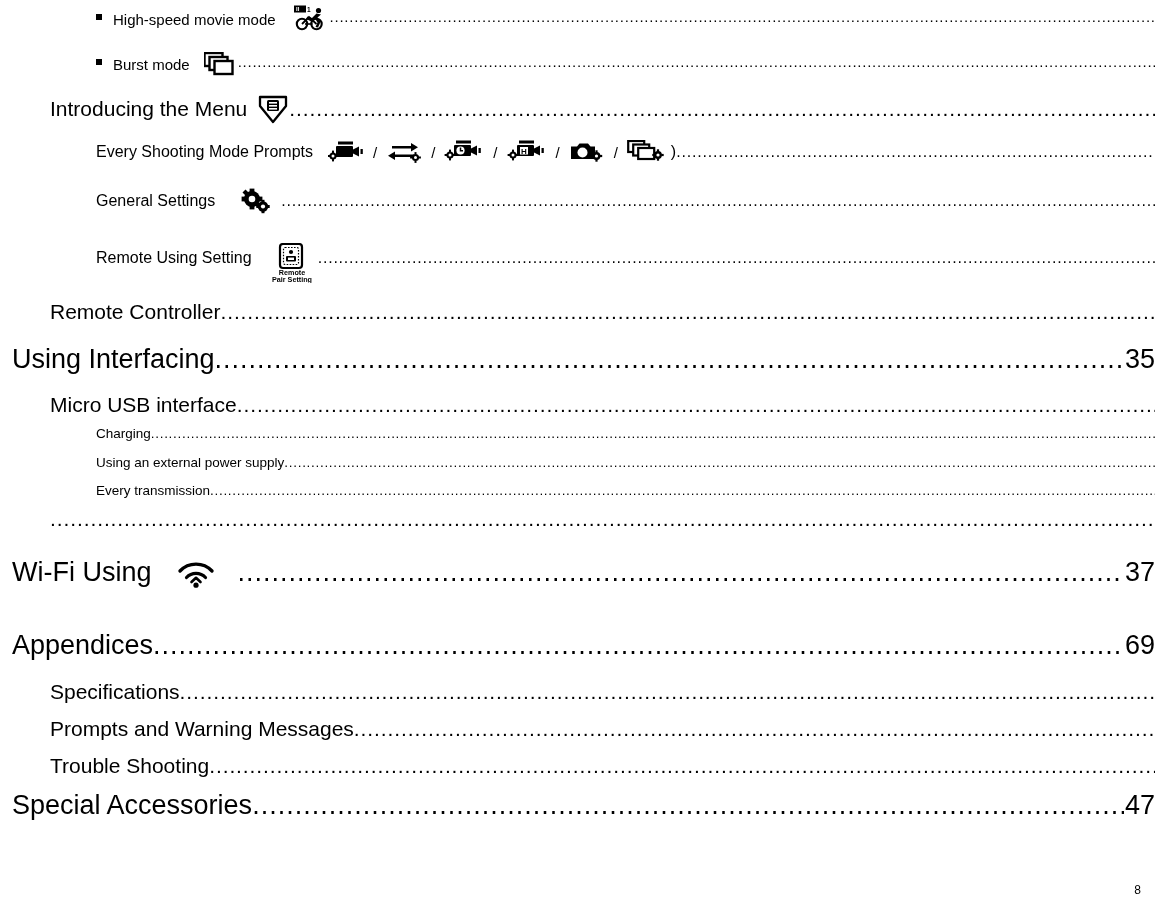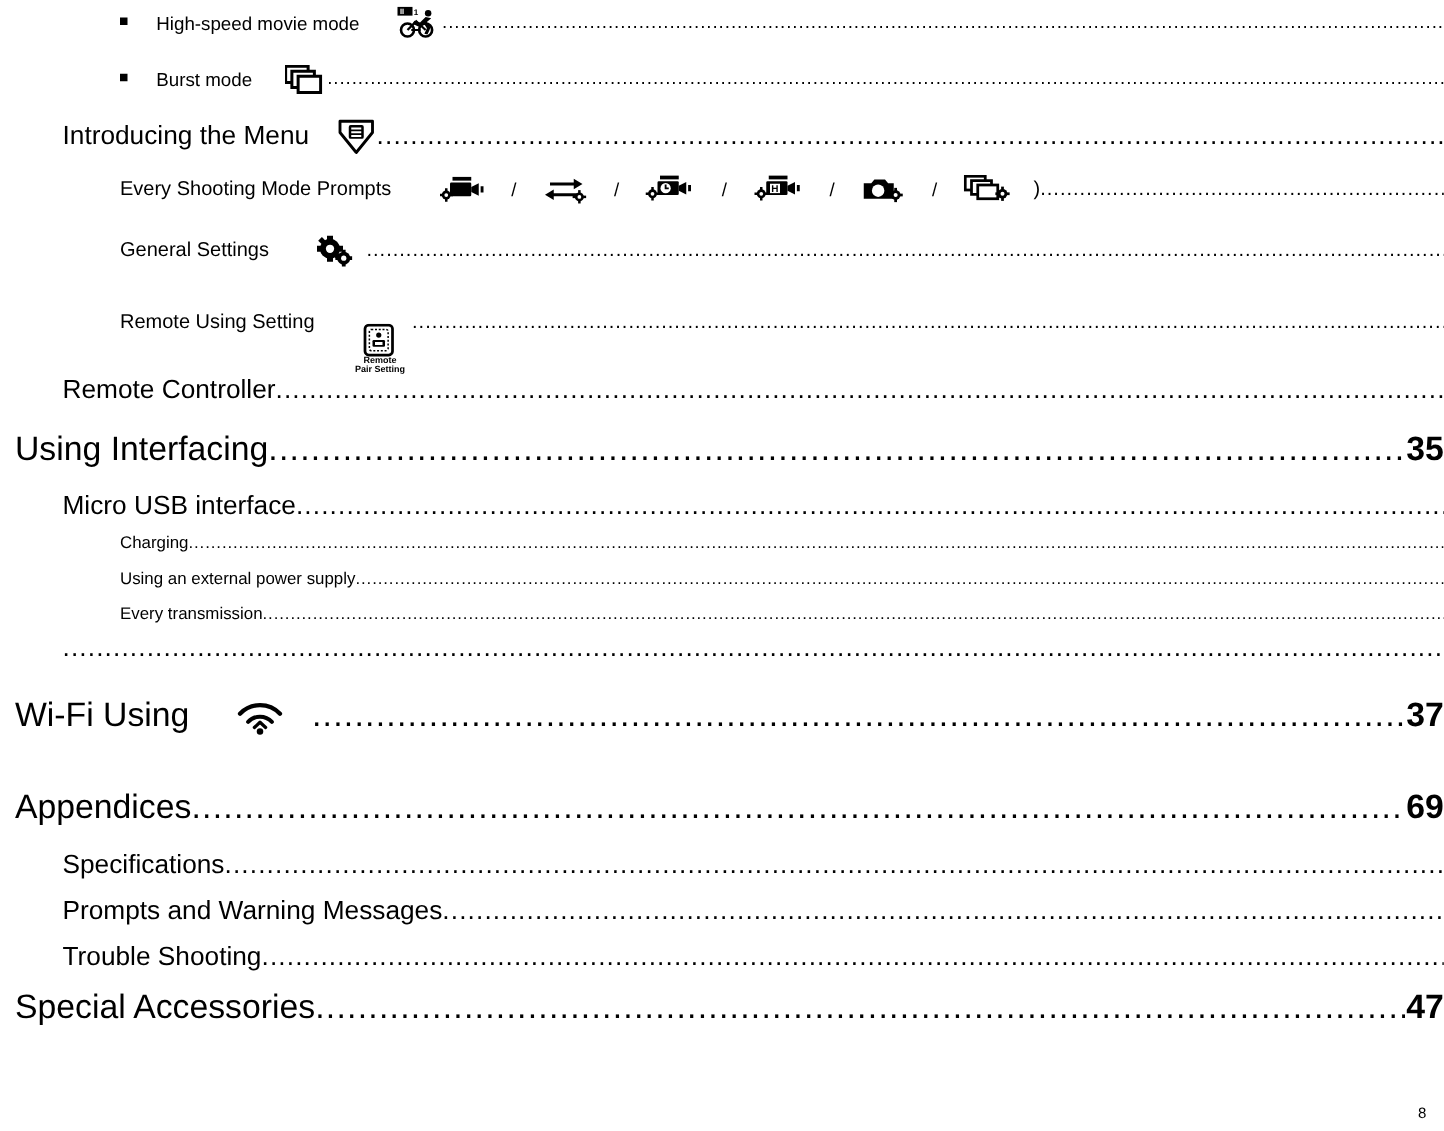--- a/index.html
+++ b/index.html
@@ -28,41 +28,40 @@
     display: flex;
     align-items: baseline;
     width: 100%;
     box-sizing: border-box;
     white-space: nowrap;
   }
   .toc-label {
     flex: 0 0 auto;
     display: flex;
     align-items: center;
-    gap: 16px;
+    gap: 4px;
   }
   .leader {
     flex: 1 1 auto;
     min-width: 10px;
     position: relative;
     height: 1em;
     overflow: hidden;
   }
   .leader::after {
     content: "........................................................................................................................................................................................................................................................................";
     display: block;
     letter-spacing: 1.2px;
     white-space: nowrap;
     overflow: hidden;
   }
   .pageno {
     flex: 0 0 auto;
     text-align: center;
     padding-left: 1px;
-    font-weight: bold;
   }
 
   
   .lvl0 { font-size: 27px; margin-left: 12px; }
   .lvl0 .leader::after { font-size: 27px; line-height: 0.9; letter-spacing: 1.0px; }
   .lvl0 .pageno { font-size: 27px; }
 
   .lvl1 { font-size: 21px; margin-left: 50px; }
   .lvl1 .leader::after { font-size: 21px; line-height: 0.9; letter-spacing: 0.9px; }
 
@@ -99,21 +98,21 @@
   .ic-menu { width: 32px; height: 30px; margin-left: 6px; margin-right: 0px; top: 0px;}
 
   
   .ic-mode { width: 36px; height: 22px; top: 0px; }
   .ic-mode-wide { width: 40px; height: 24px; top: 0px; }
 
   
   .ic-gear { width: 30px; height: 26px; margin-left: 22px; margin-right: 10px;}
 
   
-  .ic-remote { width: 40px; height: 40px; margin-left: 16px; margin-right: 6px; top: 21px; text-align: right;}
+  .ic-remote { width: 40px; height: 40px; margin-left: 16px; margin-right: 6px; top: 5px; text-align: right;}
 
   
   .ic-wifi { width: 40px; height: 28px; margin-left: 20px; margin-right: 22px; top: 2px;}
 
   .footer-pageno {
     position: absolute;
     right: 14px;
     bottom: 8px;
     font-size: 12px;
   }

